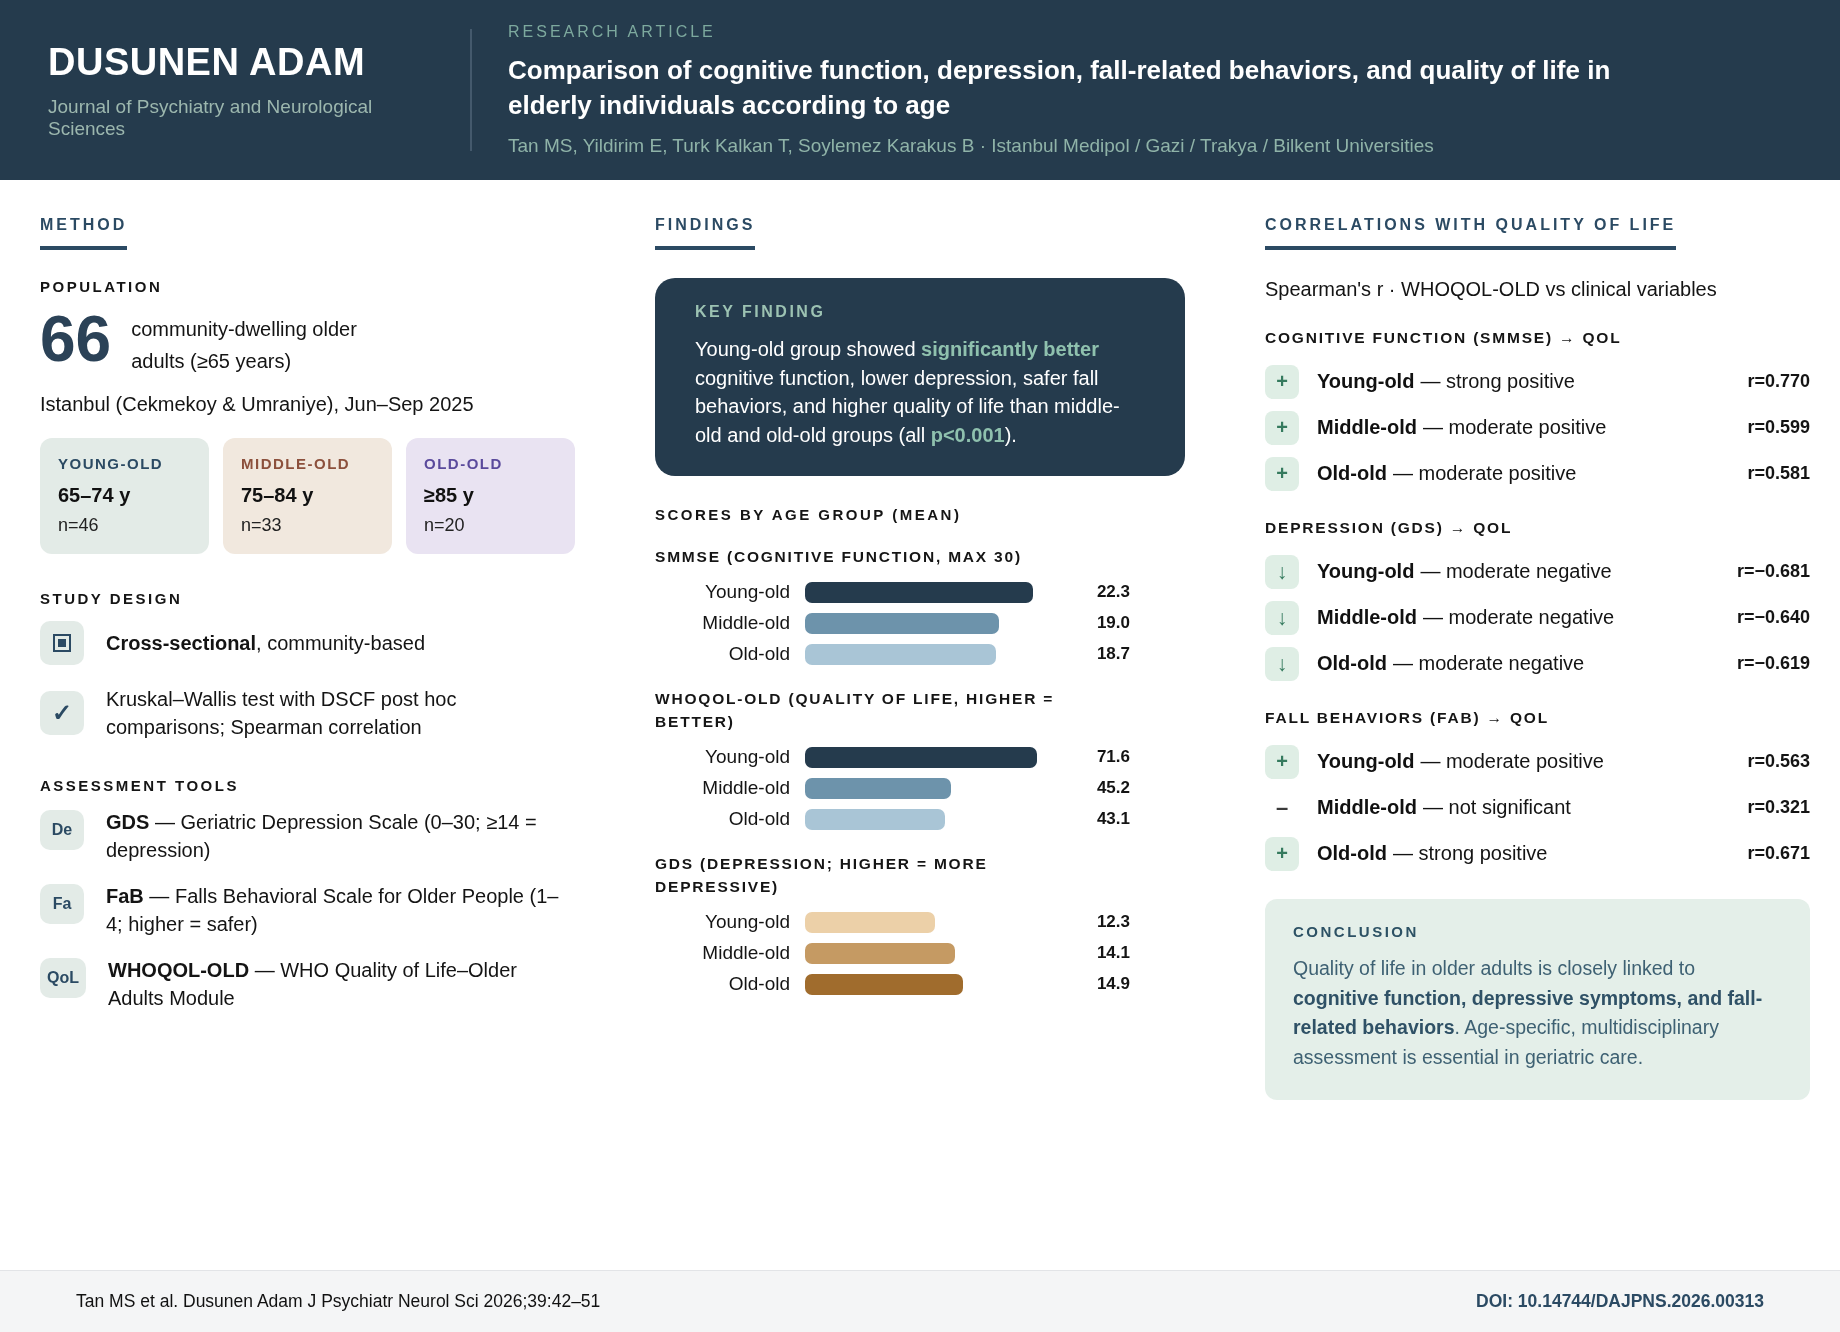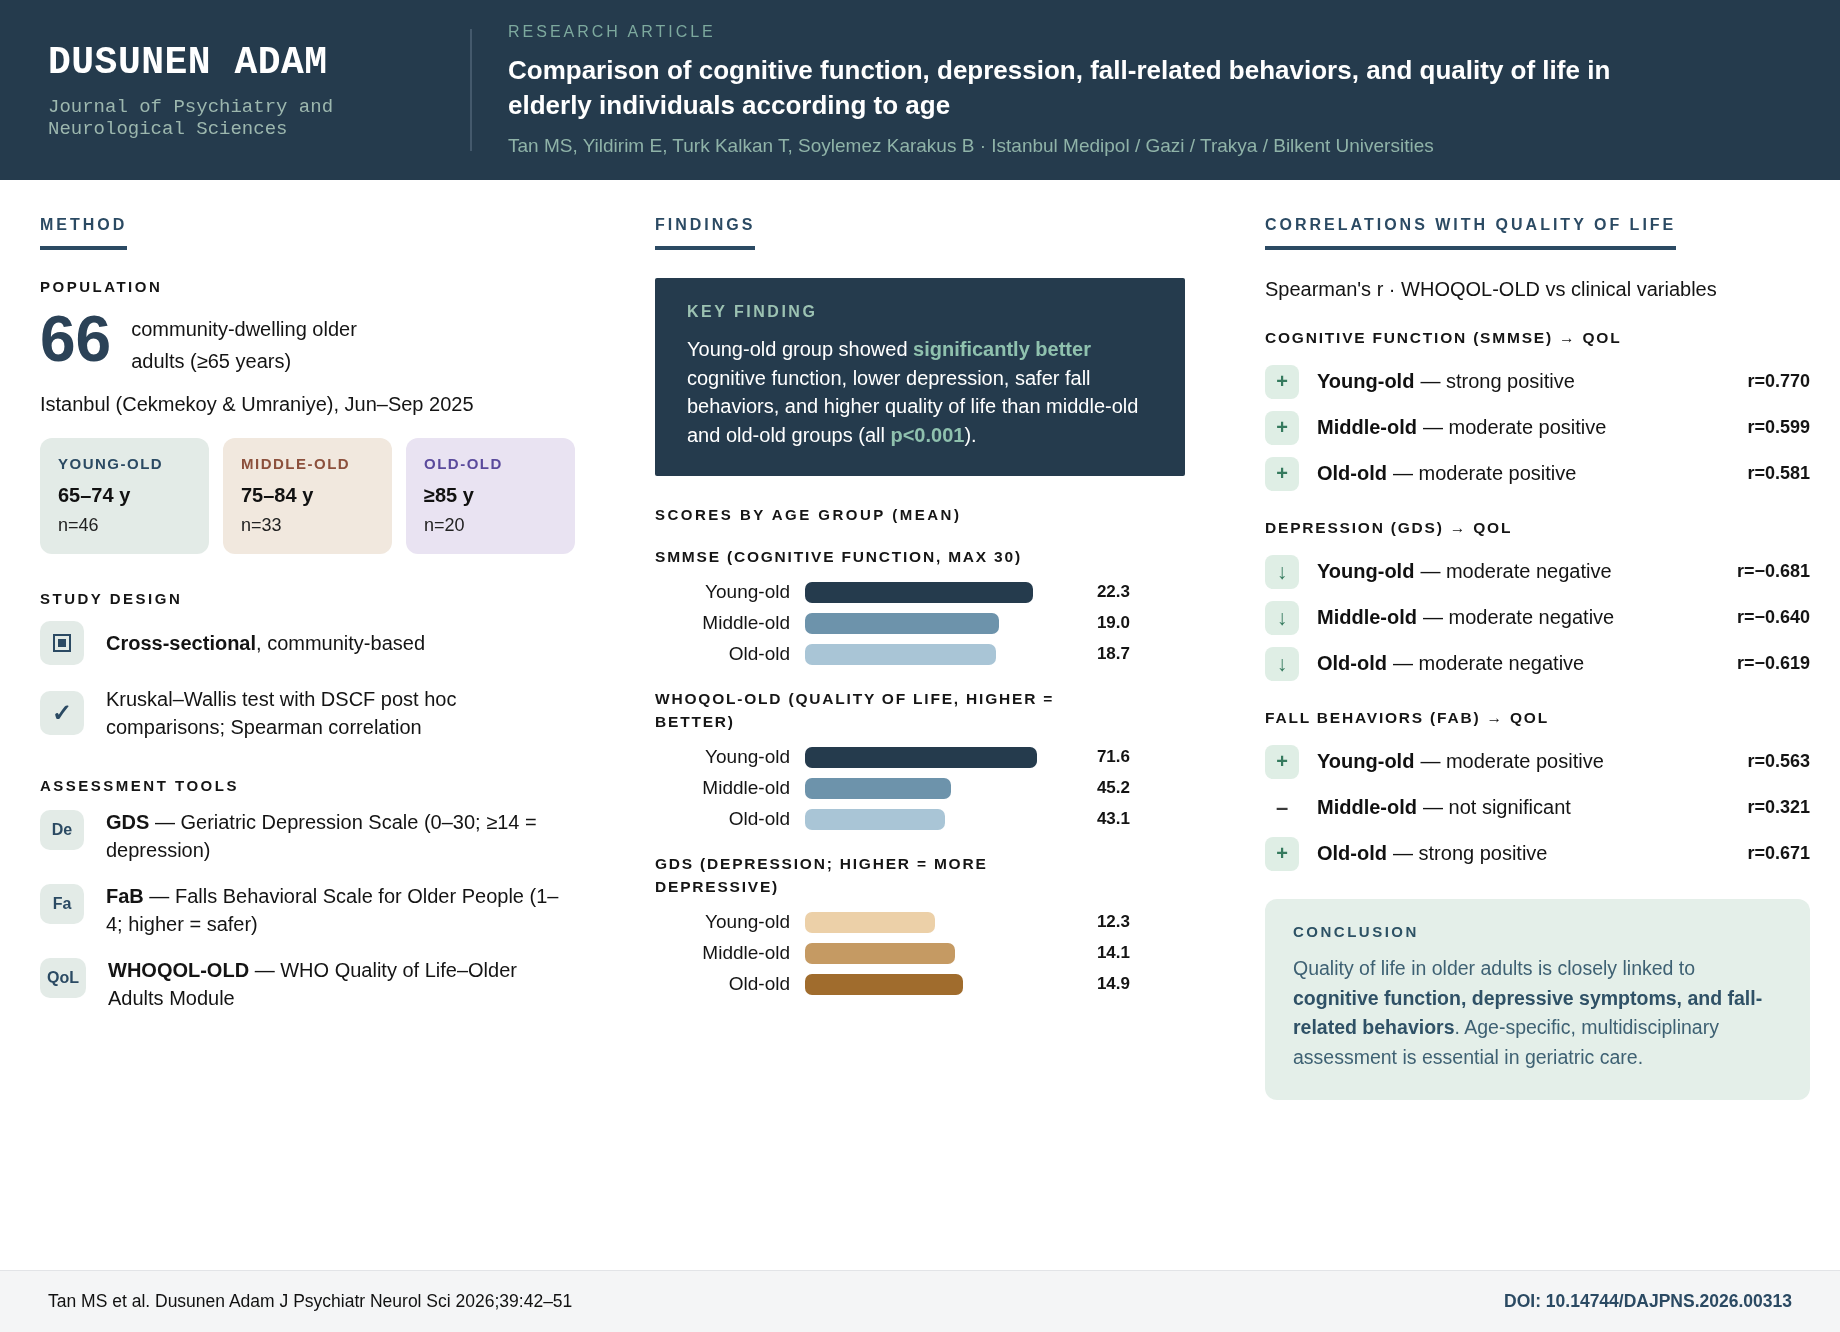--- a/index.html
+++ b/index.html
@@ -10,21 +10,21 @@
   }
   .page { width: 1840px; height: 1332px; display: flex; flex-direction: column; background: #fff; }
 
   
   .masthead {
     height: 180px; background: #253b4d; display: flex; align-items: center;
     padding: 0 48px; flex: none;
   }
   .brand {
     width: 424px; flex: none; padding-right: 52px; border-right: 2px solid #44596c;
-    height: 122px; display: flex; flex-direction: column; justify-content: center; font-family: Liberation Mono, monospace;
+    height: 122px; display: flex; flex-direction: column; justify-content: center;
   }
   .brand-name { color: #ffffff; font-size: 38px; font-weight: 800; letter-spacing: 0.5px; margin-bottom: 12px; }
   .brand-sub { color: #9cb7ae; font-size: 19px; }
   .head-right { padding-left: 36px; max-width: 1240px; }
   .kicker { color: #7da99e; font-size: 16px; font-weight: 400; letter-spacing: 3px; margin-bottom: 12px; }
   .paper-title { color: #ffffff; font-size: 26px; font-weight: 700; line-height: 35px; max-width: 1150px; margin-bottom: 12px; }
   .authors { color: #8fb3a8; font-size: 19px; }
 
   
   .main {
@@ -71,21 +71,21 @@
   .tool { display: flex; gap: 22px; align-items: flex-start; margin-bottom: 18px; }
   .badge {
     min-width: 44px; height: 40px; padding: 0 7px; border-radius: 10px; background: #e3ebe7;
     color: #2b4a63; font-weight: 700; font-size: 16px;
     display: flex; align-items: center; justify-content: center; flex: none; margin-top: 2px;
   }
   .tool-text { font-size: 20px; line-height: 28px; color: #141414; max-width: 465px; }
   .tool-text b { font-weight: 700; }
 
   
-  .key-box { background: #253b4d; border-radius: 2px; padding: 25px 32px 27px; margin-bottom: 30px; }
+  .key-box { background: #253b4d; border-radius: 20px; padding: 25px 40px 27px; margin-bottom: 30px; }
   .key-label { color: #9cc2b2; font-size: 16px; font-weight: 700; letter-spacing: 2.5px; margin-bottom: 14px; }
   .key-text { color: #ffffff; font-size: 20px; line-height: 28.5px; }
   .key-text .hl { color: #8fc1ae; font-weight: 600; margin-top: 35px; }
 
   .chart-title { font-size: 15.5px; font-weight: 700; letter-spacing: 1.8px; color: #151515; margin: 22px 0 13px; line-height: 23px; max-width: 440px; }
   .crow { display: flex; align-items: center; margin-bottom: 9px; }
   .clabel { width: 135px; text-align: right; font-size: 19px; color: #141414; margin-right: 15px; flex: none; }
   .bar { height: 21px; border-radius: 7px; }
   .cval { margin-left: auto; font-size: 17px; font-weight: 600; color: #141414; margin-right: 55px; }
 
@@ -106,21 +106,21 @@
   .rval { margin-left: auto; font-size: 18px; font-weight: 600; color: #141414; }
 
   .conclusion { background: #e4efe9; border-radius: 12px; padding: 24px 28px 28px; margin-top: 8px; }
   .conc-label { font-size: 15px; font-weight: 700; letter-spacing: 2.5px; color: #2c5164; margin-bottom: 14px; }
   .conc-text { font-size: 19.5px; line-height: 29.5px; color: #3e6173; }
   .conc-text b { color: #2f5166; font-weight: 700; }
 
   
   .footer {
     height: 62px; flex: none; background: #f4f5f6; border-top: 1px solid #e2e4e7;
-    display: flex; align-items: center; justify-content: space-between; padding: 0 48px;
+    display: flex; align-items: center; justify-content: space-between; padding: 0 76px;
   }
   .cite { font-size: 17.5px; color: #111; }
   .doi { font-size: 17.5px; font-weight: 700; color: #2b4a63; text-decoration: none; }
 </style>
 </head>
 <body>
 
 <div class="page">
 
   <header class="masthead">

